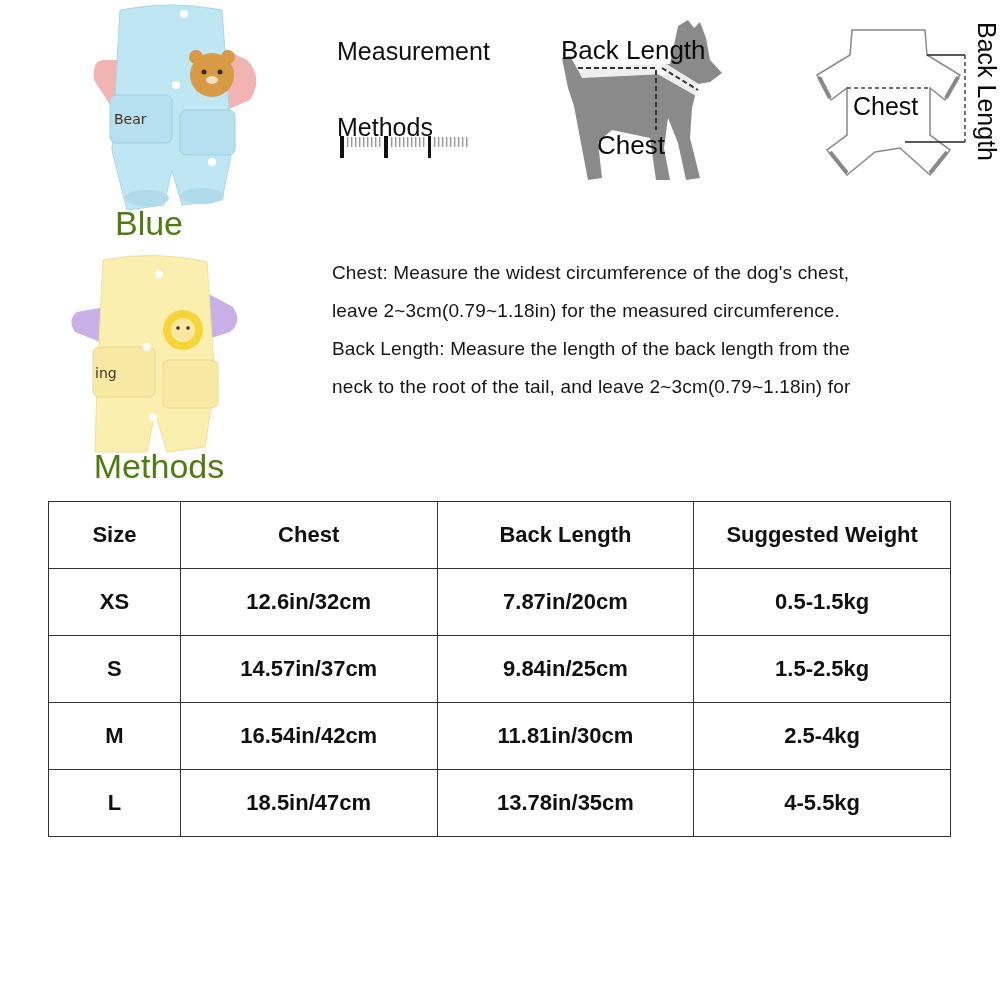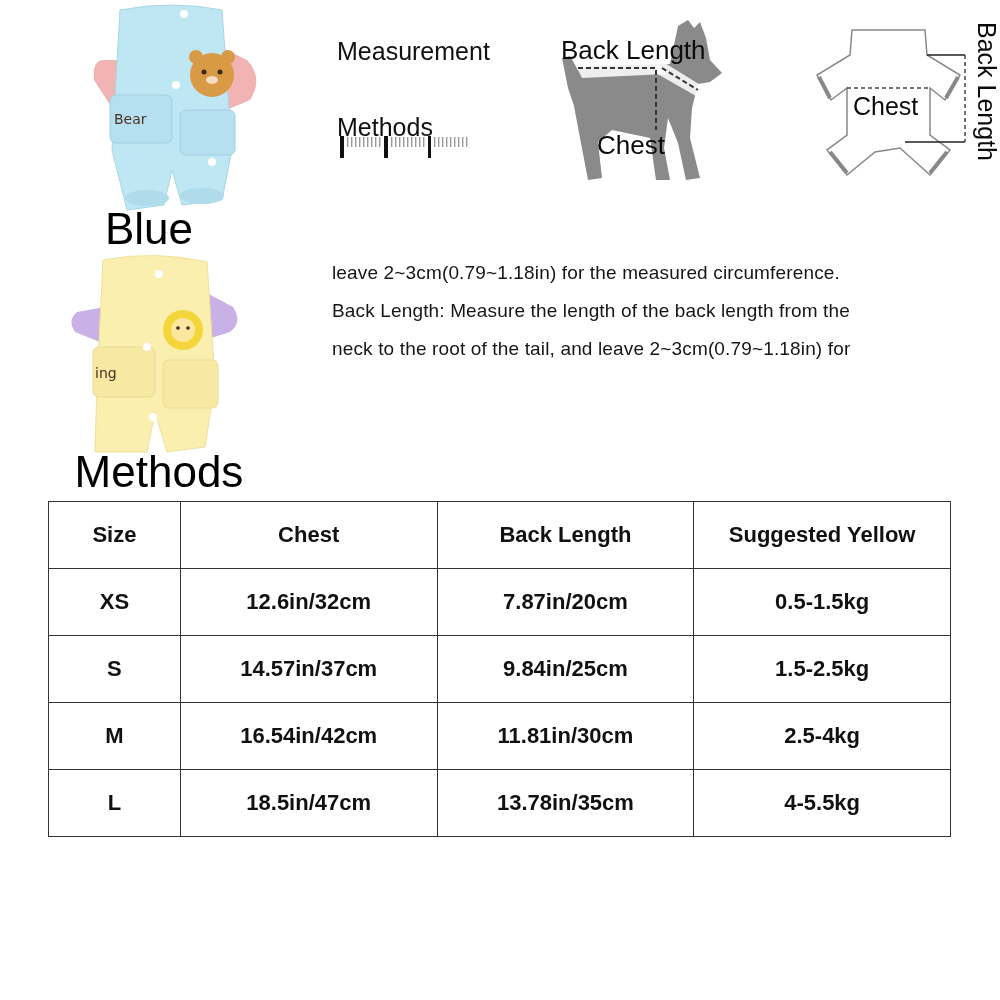--- a/index.html
+++ b/index.html
@@ -1,21 +1,21 @@
 <!DOCTYPE html>
 <html><head>
 <meta charset="utf-8">
 <style>
   html, body { margin:0; padding:0; background:#ffffff; }
   body { width:1000px; height:1000px; position:relative; overflow:hidden; font-family:"Liberation Sans", sans-serif; color:#111; }
   .abs { position:absolute; }
 
   
   .product { position:absolute; }
-  .product-label { position:absolute; font-size:44px; color:#000000; text-align:center; width:200px; }
+  .product-label { position:absolute; font-size:34px; color:#4d7c0f; text-align:center; width:200px; }
 
   
   .mm-title { position:absolute; left:337px; font-size:25px; font-weight:500; color:#111; }
 
   
   .ruler { position:absolute; left:340px; top:132px; width:130px; height:26px; }
 
   
   .diag-text { position:absolute; font-size:26px; color:#0b0b0b; }
 
@@ -141,38 +141,39 @@
   <line x1="142" y1="132" x2="125" y2="153" stroke="#888" stroke-width="4"></line>
   <line x1="42" y1="68" x2="125" y2="68" stroke="#444" stroke-width="1.5" stroke-dasharray="4,3"></line>
   <line x1="122" y1="35" x2="160" y2="35" stroke="#222" stroke-width="1.5"></line>
   <line x1="100" y1="122" x2="160" y2="122" stroke="#222" stroke-width="1.5"></line>
   <line x1="160" y1="35" x2="160" y2="122" stroke="#444" stroke-width="1.5" stroke-dasharray="4,3"></line>
 </svg>
 <div class="diag-text" style="left:853px;top:92px;font-size:25px;">Chest</div>
 <div class="diag-text" style="left:972px;top:22px;font-size:25px;writing-mode:vertical-rl;">Back Length</div>
 
 <div class="desc">
+  <div>Chest: Measure the widest circumference of the dog's chest,</div>
   <div>leave 2~3cm(0.79~1.18in) for the measured circumference.</div>
   <div>Back Length: Measure the length of the back length from the</div>
   <div>neck to the root of the tail, and leave 2~3cm(0.79~1.18in) for</div>
 </div>
 
 <table class="size-table">
   <colgroup>
       <col class="c1">
       <col class="c2">
       <col class="c3">
       <col class="c4">
     </colgroup>
   <thead>
     <tr>
       <th>Size</th>
       <th>Chest</th>
       <th>Back Length</th>
-      <th>Suggested Yellow</th>
+      <th>Suggested Weight</th>
     </tr>
   </thead>
   <tbody>
     <tr>
       <td>XS</td>
       <td>12.6in/32cm</td>
       <td>7.87in/20cm</td>
       <td>0.5-1.5kg</td>
     </tr>
     <tr>

